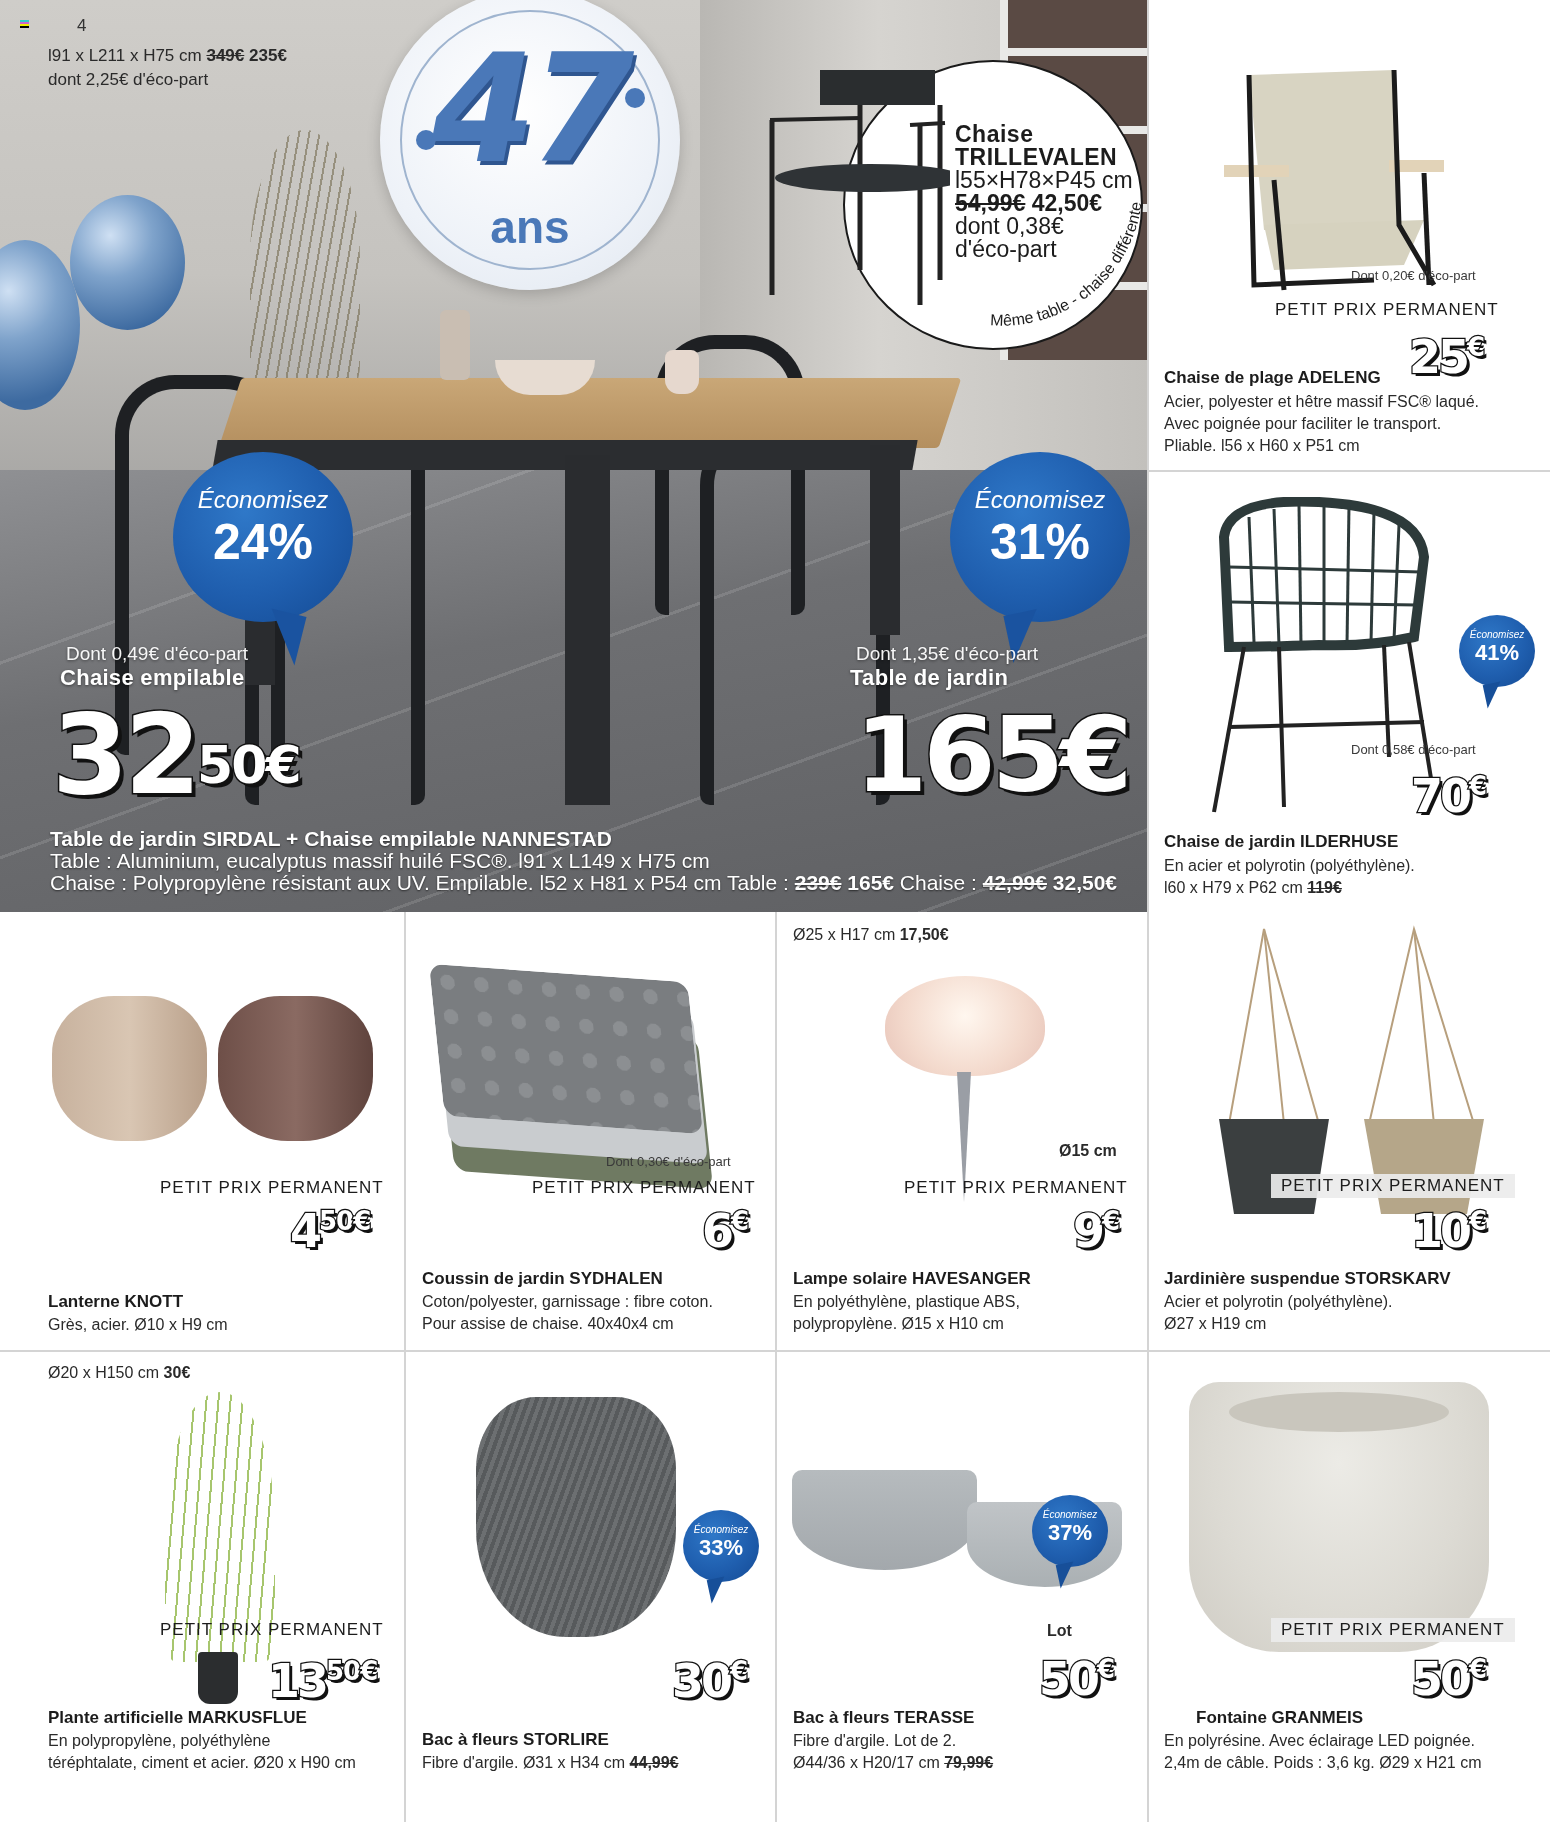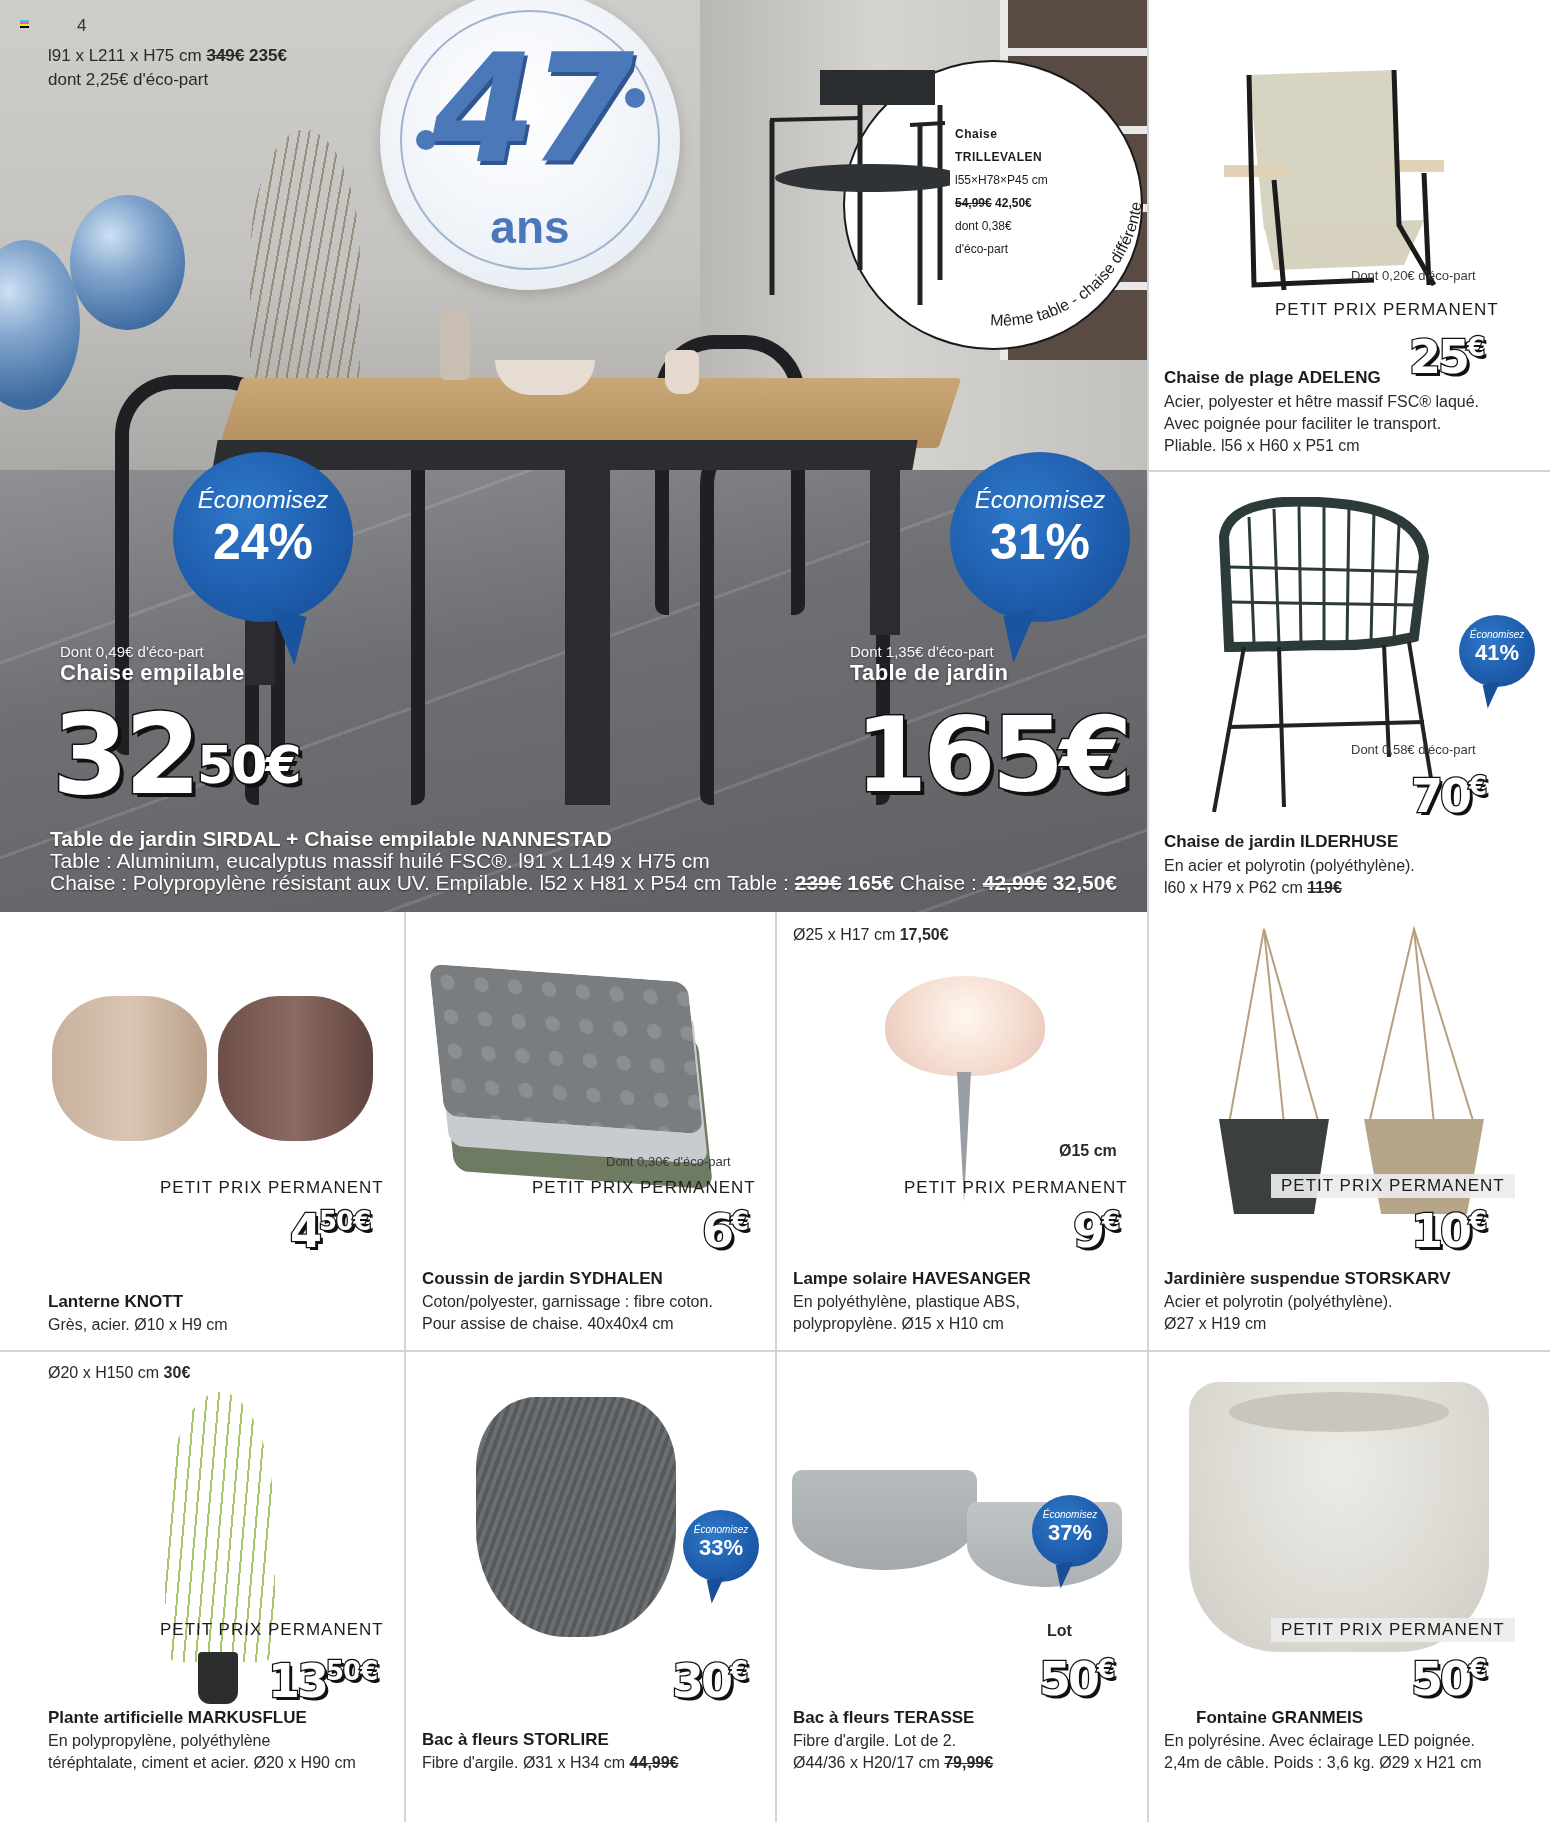--- a/index.html
+++ b/index.html
@@ -37,21 +37,21 @@
     background: radial-gradient(circle at 45% 40%, #ffffff 0%, #eef2f8 60%, #dfe6ef 100%);
     box-shadow: 0 4px 14px rgba(0,0,0,.18); }
   .badge-47 .ring { position: absolute; left: 20px; top: 20px; width: 260px; height: 260px; border-radius: 50%; border: 2px solid #9fb4cf; }
   .badge-47 .num { position: absolute; left: 0; top: 32px; width: 300px; text-align: center; font-size: 150px; font-weight: bold; font-style: italic;
     color: #4a78b8; text-shadow: 3px 4px 0 #2f5690; letter-spacing: -6px; font-family: "DejaVu Sans", sans-serif; }
   .badge-47 .ans { position: absolute; left: 0; top: 210px; width: 300px; text-align: center; font-size: 46px; font-weight: bold; color: #4a78b8; }
   .badge-47 .dot { position: absolute; width: 20px; height: 20px; border-radius: 50%; background: #4a78b8; }
 
   .trill-circle { position: absolute; left: 843px; top: 60px; width: 300px; height: 290px; border-radius: 50%; background: #ffffff;
     border: 2px solid #1a1a1a; }
-  .trill-text { position: absolute; left: 955px; top: 123px; font-size: 12px; line-height: 23px; color: #1c1c1c; }
+  .trill-text { position: absolute; left: 955px; top: 123px; font-size: 23px; line-height: 23px; color: #1c1c1c; }
   .trill-text .t-name { font-weight: bold; letter-spacing: .5px; }
   .trill-text .strike { text-decoration: line-through; font-weight: bold; }
   .trill-text .price { font-weight: bold; }
   .trill-curved { position: absolute; left: 960px; top: 120px; width: 200px; height: 220px; }
 
   .hero-chair-img { position: absolute; left: 760px; top: 70px; width: 190px; height: 240px; }
 
   .econ { position: absolute; border-radius: 50%; color: #fff; text-align: center;
     background: radial-gradient(circle at 40% 35%, #2f78c8 0%, #1f5eae 55%, #144a93 100%); }
   .econ::after { content: ""; position: absolute; border-style: solid; }
@@ -63,21 +63,21 @@
   .econ.big .e-pct { font-size: 50px; line-height: 56px; }
   .econ.big.left::after { left: 92px; bottom: -40px; border-width: 50px 0 0 36px; border-color: #1a53a0 transparent transparent transparent; transform: rotate(14deg); }
   .econ.big.right::after { left: 58px; bottom: -38px; border-width: 48px 34px 0 0; border-color: #1a53a0 transparent transparent transparent; transform: rotate(-12deg); }
 
   .econ.small { width: 76px; height: 72px; }
   .econ.small .e-label { font-size: 10px; margin-top: 14px; }
   .econ.small .e-pct { font-size: 22px; line-height: 26px; }
   .econ.small::after { left: 26px; bottom: -20px; border-width: 24px 18px 0 0; border-color: #174f99 transparent transparent transparent; transform: rotate(-12deg); }
 
   .hero-label { position: absolute; color: #fff; text-shadow: 0 1px 3px rgba(0,0,0,.5); }
-  .hero-label .eco { font-size: 15px; opacity: .95; }
+  .hero-label .eco { font-size: 19px; opacity: .95; margin-left: 6px; }
   .hero-label .name { font-size: 22px; font-weight: bold; letter-spacing: .3px; }
   .big-price { position: absolute; font-weight: bold; color: #fff; -webkit-text-stroke: 3px #111; paint-order: stroke fill;
     text-shadow: 4px 4px 0 #111; font-family: "DejaVu Sans", sans-serif; letter-spacing: -4px; }
   .big-price .cents { font-size: 52px; vertical-align: top; position: relative; top: 10px; letter-spacing: -2px; }
 
   .hero-desc { position: absolute; left: 50px; top: 828px; color: #fff; font-size: 21px; line-height: 22px; text-shadow: 0 1px 2px rgba(0,0,0,.6); }
   .hero-desc .d-title { font-weight: bold; }
   .hero-desc .strike { text-decoration: line-through; font-weight: bold; }
   .hero-desc .bold { font-weight: bold; }
 

